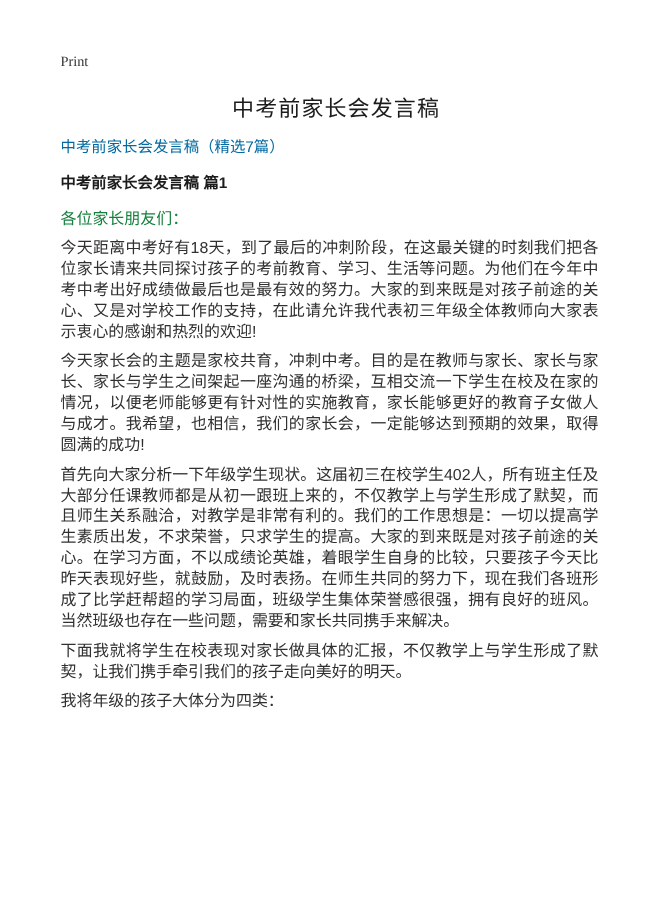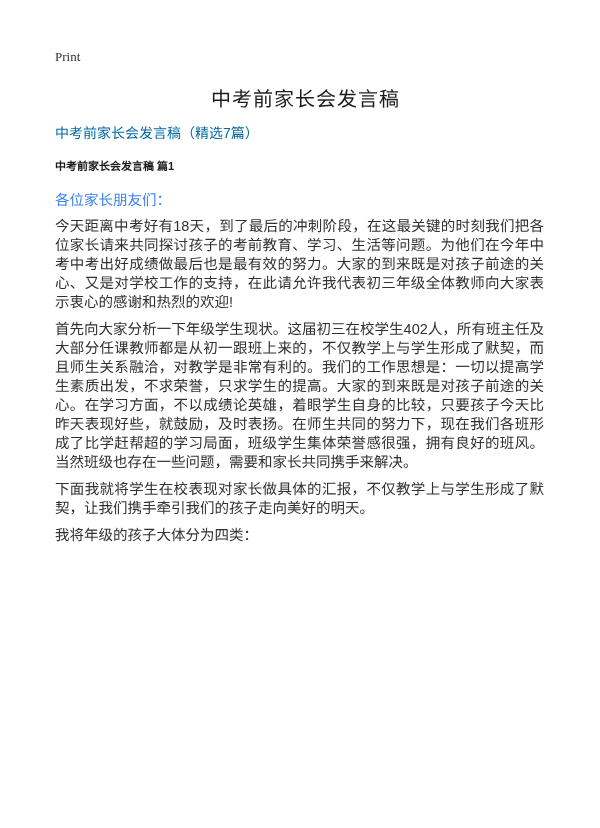--- a/index.html
+++ b/index.html
@@ -39,30 +39,30 @@
   }
   .doc-subtitle {
     margin: 13px 0 0 0;
     font-size: 14px;
     line-height: 18px;
     font-weight: normal;
     color: #0369a1;
   }
   .section-heading {
     margin: 15px 0 0 0;
-    font-size: 11px;
+    font-size: 14px;
     line-height: 19px;
     font-weight: bold;
     color: #1c1c1c;
   }
   .salutation {
     margin: 15px 0 0 0;
     font-size: 14.5px;
     line-height: 19px;
-    color: #3b82f6;
+    color: #15803d;
   }
   .body-para {
     margin: 8px 12px 0 0;
     font-size: 14.5px;
     line-height: 19px;
     text-align: justify;
     color: #303030;
   }
   .body-para:first-of-type {
     margin-top: 7px;
@@ -78,20 +78,21 @@
   <h1 class="doc-title">中考前家长会发言稿</h1>
 
   <div class="doc-subtitle">中考前家长会发言稿（精选7篇）</div>
 
   <h2 class="section-heading">中考前家长会发言稿 篇1</h2>
 
   <div class="salutation">各位家长朋友们：</div>
 
   <p class="body-para">今天距离中考好有18天，到了最后的冲刺阶段，在这最关键的时刻我们把各位家长请来共同探讨孩子的考前教育、学习、生活等问题。为他们在今年中考中考出好成绩做最后也是最有效的努力。大家的到来既是对孩子前途的关心、又是对学校工作的支持，在此请允许我代表初三年级全体教师向大家表示衷心的感谢和热烈的欢迎!</p>
 
+  <p class="body-para">今天家长会的主题是家校共育，冲刺中考。目的是在教师与家长、家长与家长、家长与学生之间架起一座沟通的桥梁，互相交流一下学生在校及在家的情况，以便老师能够更有针对性的实施教育，家长能够更好的教育子女做人与成才。我希望，也相信，我们的家长会，一定能够达到预期的效果，取得圆满的成功!</p>
 
   <p class="body-para">首先向大家分析一下年级学生现状。这届初三在校学生402人，所有班主任及大部分任课教师都是从初一跟班上来的，不仅教学上与学生形成了默契，而且师生关系融洽，对教学是非常有利的。我们的工作思想是：一切以提高学生素质出发，不求荣誉，只求学生的提高。大家的到来既是对孩子前途的关心。在学习方面，不以成绩论英雄，着眼学生自身的比较，只要孩子今天比昨天表现好些，就鼓励，及时表扬。在师生共同的努力下，现在我们各班形成了比学赶帮超的学习局面，班级学生集体荣誉感很强，拥有良好的班风。当然班级也存在一些问题，需要和家长共同携手来解决。</p>
 
   <p class="body-para">下面我就将学生在校表现对家长做具体的汇报，不仅教学上与学生形成了默契，让我们携手牵引我们的孩子走向美好的明天。</p>
 
   <p class="body-para">我将年级的孩子大体分为四类：</p>
 
 
 </div>
 

